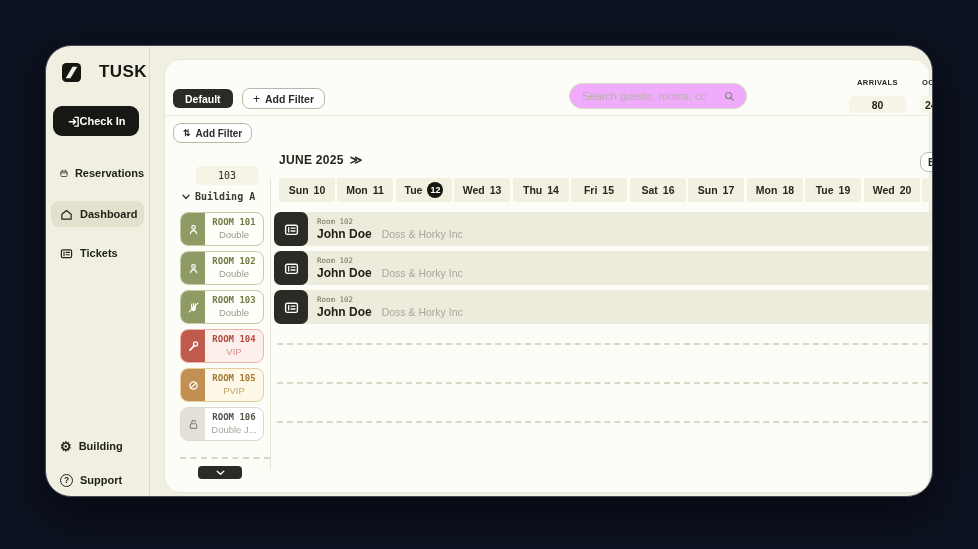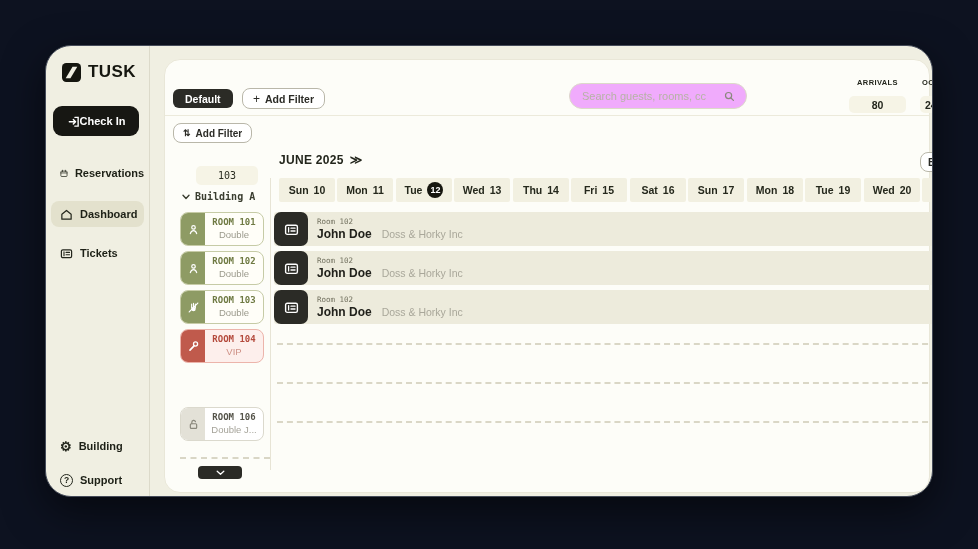--- a/index.html
+++ b/index.html
@@ -14,21 +14,21 @@
   
   .card{
     position:absolute;left:45px;top:45px;width:888px;height:452px;
     background:#f0efe2;border-radius:26px;overflow:hidden;
     border:1px solid #454b59;box-sizing:border-box;
     box-shadow:0 14px 40px rgba(0,0,0,.55);
   }
 
   
   .sidebar{position:absolute;left:0;top:0;bottom:0;width:103px;border-right:1px solid #dcdaca}
-  .logo{position:absolute;left:16px;top:16px;display:flex;align-items:center;gap:7px}
+  .logo{position:absolute;left:16px;top:16px;display:flex;align-items:center;gap:18px}
   .logo-text{font-size:17px;font-weight:800;letter-spacing:.4px;color:#15160f}
   .checkin{
     position:absolute;left:7px;top:60px;width:86px;height:30px;background:#171713;color:#fff;
     border-radius:9px;display:flex;align-items:center;justify-content:center;
     font-size:11px;font-weight:700;cursor:pointer;
   }
   .nav-item{
     position:absolute;left:5px;width:93px;height:26px;display:flex;align-items:center;gap:7px;
     padding-left:9px;box-sizing:border-box;font-size:11px;font-weight:700;color:#1d2016;
     border-radius:8px;cursor:pointer;
@@ -336,20 +336,32 @@
             <circle cx="9.2" cy="4.3" r="2.2" fill="none" stroke="#ffffff" stroke-width="1.4"></circle>
             <path d="M3.2 10.9 L7.6 6.4" stroke="#ffffff" stroke-width="1.8" stroke-linecap="round"></path>
           </svg>
       </div>
       <div class="rtxt">
           <span class="rnum mono">ROOM 104</span>
           <span class="rtype">VIP</span>
         </div>
     </div>
 
+    <div class="room r4 amber">
+      <div class="ric">
+        <svg width="13" height="13" viewBox="0 0 14 14">
+            <circle cx="7" cy="7" r="3.9" fill="none" stroke="#ffffff" stroke-width="1.4"></circle>
+            <path d="M4.4 9.6 L9.6 4.4" stroke="#ffffff" stroke-width="1.4" stroke-linecap="round"></path>
+          </svg>
+      </div>
+      <div class="rtxt">
+          <span class="rnum mono">ROOM 105</span>
+          <span class="rtype">PVIP</span>
+        </div>
+    </div>
 
     <div class="room r5 gray">
       <div class="ric">
         <svg width="13" height="13" viewBox="0 0 14 14">
             <rect x="3.6" y="6.2" width="6.8" height="5" rx="1" fill="none" stroke="#8a887c" stroke-width="1.3"></rect>
             <path d="M5.2 6.2 V4.6 A2 2 0 0 1 9.1 4" fill="none" stroke="#8a887c" stroke-width="1.3" stroke-linecap="round"></path>
           </svg>
       </div>
       <div class="rtxt">
           <span class="rnum mono">ROOM 106</span>

